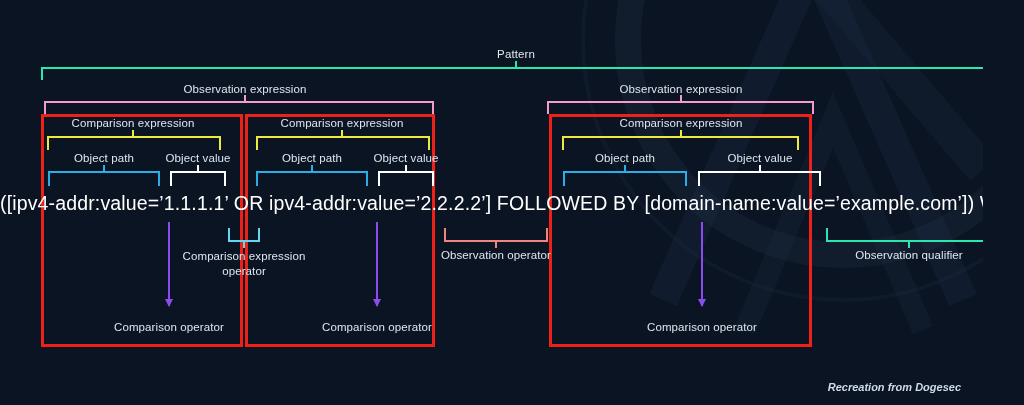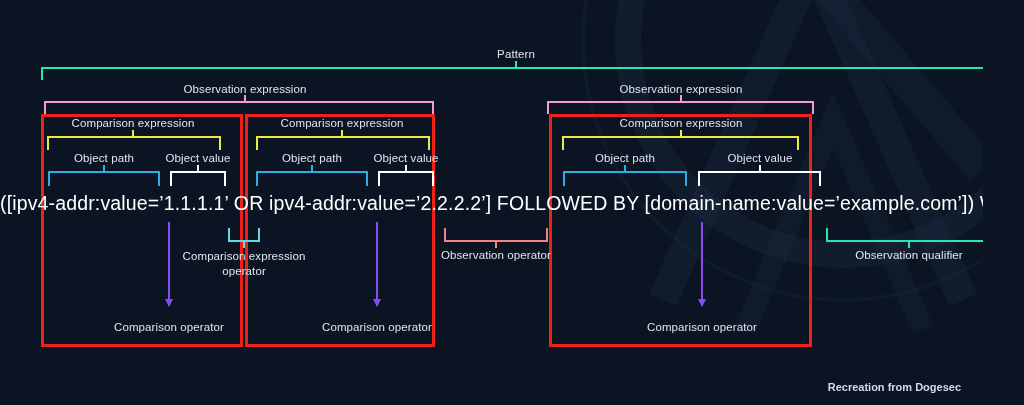--- a/index.html
+++ b/index.html
@@ -38,21 +38,21 @@
   .br.up{border-bottom-width:2px;border-left-width:2px;border-right-width:2px;
          border-top:0;border-style:solid;}
   .tick{position:absolute;width:2px;height:6px;}
   .rbox{position:absolute;box-sizing:border-box;border:3px solid #ee2018;}
   .arrow{position:absolute;width:2px;background:#8a4cf0;}
   .arrow::after{
     content:"";position:absolute;left:-3.5px;bottom:-1px;
     width:0;height:0;border-left:4.5px solid transparent;border-right:4.5px solid transparent;
     border-top:8px solid #8a4cf0;
   }
-  .credit{position:absolute;right:22px;bottom:12px;color:#cfdbe8;font-size:11px;font-weight:bold;}
+  .credit{position:absolute;right:22px;bottom:12px;color:#cfdbe8;font-size:11px;font-weight:bold;font-style:italic;}
 </style>
 </head>
 <body>
 
 <div id="stage">
 
   <svg id="wm-svg" class="wm" viewBox="0 0 470 405">
     <defs>
       <clipPath id="cp">
           <rect x="0" y="0" width="470" height="405"></rect>

